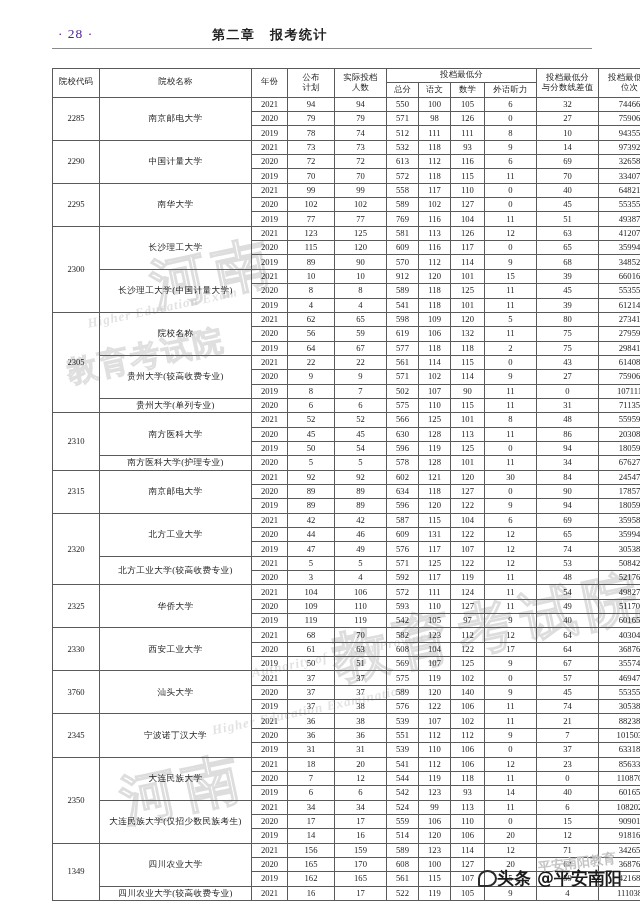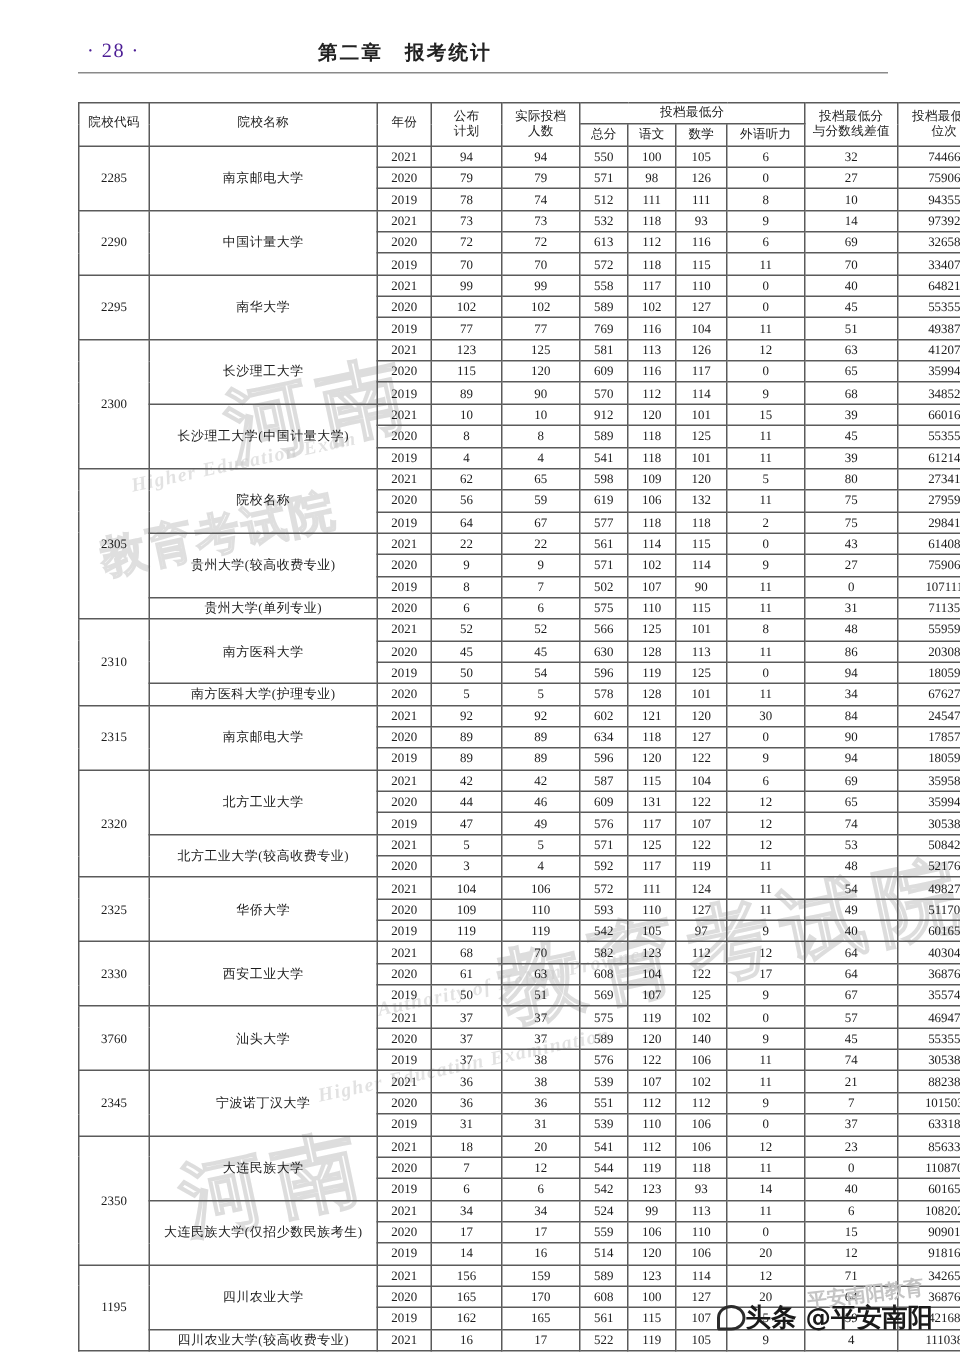--- a/index.html
+++ b/index.html
@@ -841,21 +841,21 @@
           <td class="num">14</td>
           <td class="num">16</td>
           <td class="num">514</td>
           <td class="num">120</td>
           <td class="num">106</td>
           <td class="num">20</td>
           <td class="num">12</td>
           <td class="num">91816</td>
         </tr>
         <tr>
-          <td class="code" rowspan="4">1195</td>
+          <td class="code" rowspan="4">1349</td>
           <td class="school" rowspan="3">四川农业大学</td>
           <td class="yr">2021</td>
           <td class="num">156</td>
           <td class="num">159</td>
           <td class="num">589</td>
           <td class="num">123</td>
           <td class="num">114</td>
           <td class="num">12</td>
           <td class="num">71</td>
           <td class="num">34265</td>

